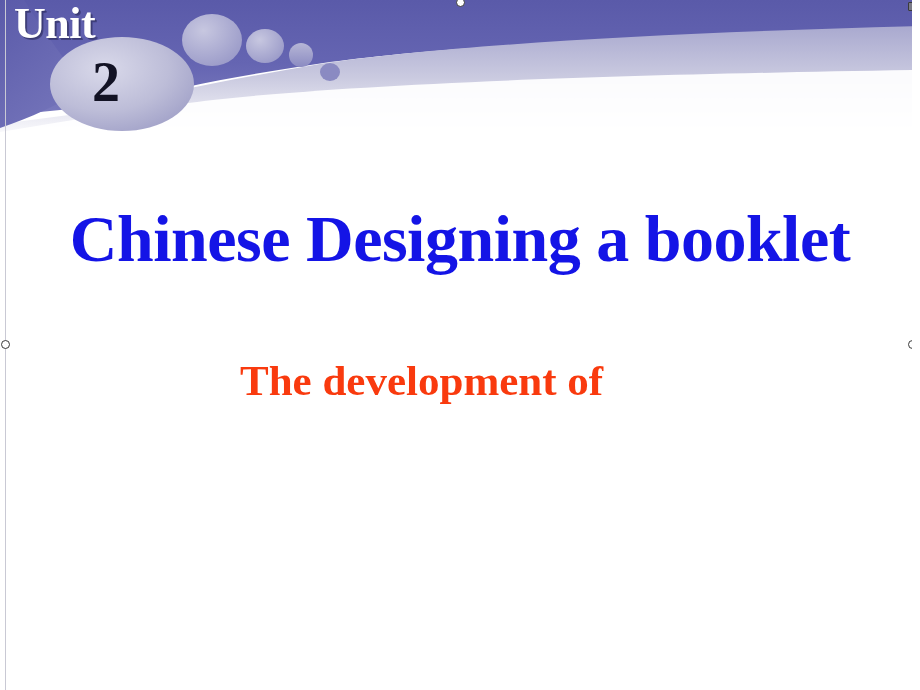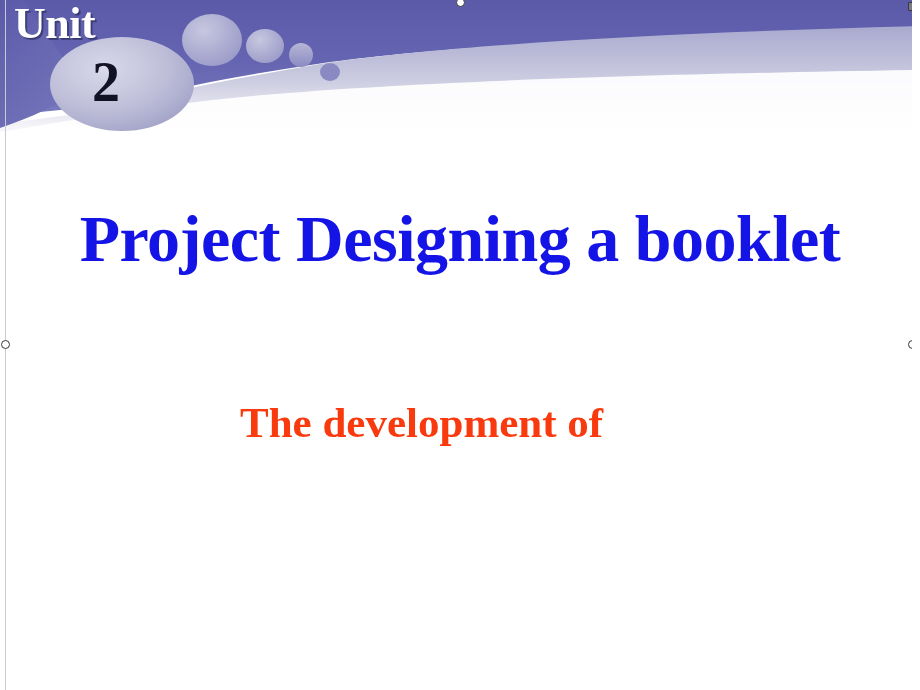--- a/index.html
+++ b/index.html
@@ -104,21 +104,20 @@
     position: absolute;
     left: 240px;
     top: 352px;
     width: 520px;
     text-align: left;
     font-family: "Liberation Serif", "DejaVu Serif", serif;
     font-weight: bold;
     font-size: 43px;
     line-height: 1.35;
     color: #f93a0e;
-    margin-top: 42px;
   }
   .subtitle .line { display: block; }
 </style>
 </head>
 <body>
 
 <div id="slide">
 
   <div class="banner">
     <svg width="920" height="140" viewBox="0 0 920 140">
@@ -173,21 +172,21 @@
       <ellipse cx="301" cy="55" rx="12" ry="12" fill="url(#gBub2)"></ellipse>
       <ellipse cx="330" cy="72" rx="10" ry="9" fill="#8a8ac2"></ellipse>
 
       <rect x="0" y="104" width="920" height="36" fill="url(#gWave)" opacity="0"></rect>
     </svg>
 
     <div class="unit-word">Unit</div>
     <div class="unit-number">2</div>
   </div>
 
-  <div class="main-title">Project Designing a booklet</div>
+  <div class="main-title">Chinese Designing a booklet</div>
 
   <div class="subtitle">
     <span class="line">The development of</span>
   </div>
 
   <div class="sel-border-left"></div>
   <div class="sel-handle h-left"></div>
   <div class="sel-handle h-right"></div>
   <div class="sel-handle h-top"></div>
   <div class="sel-handle sq h-topright"></div>

